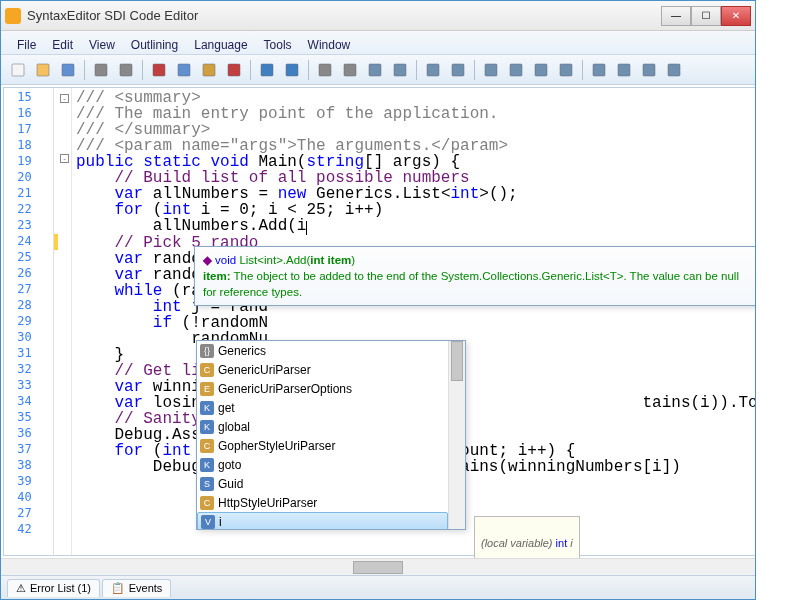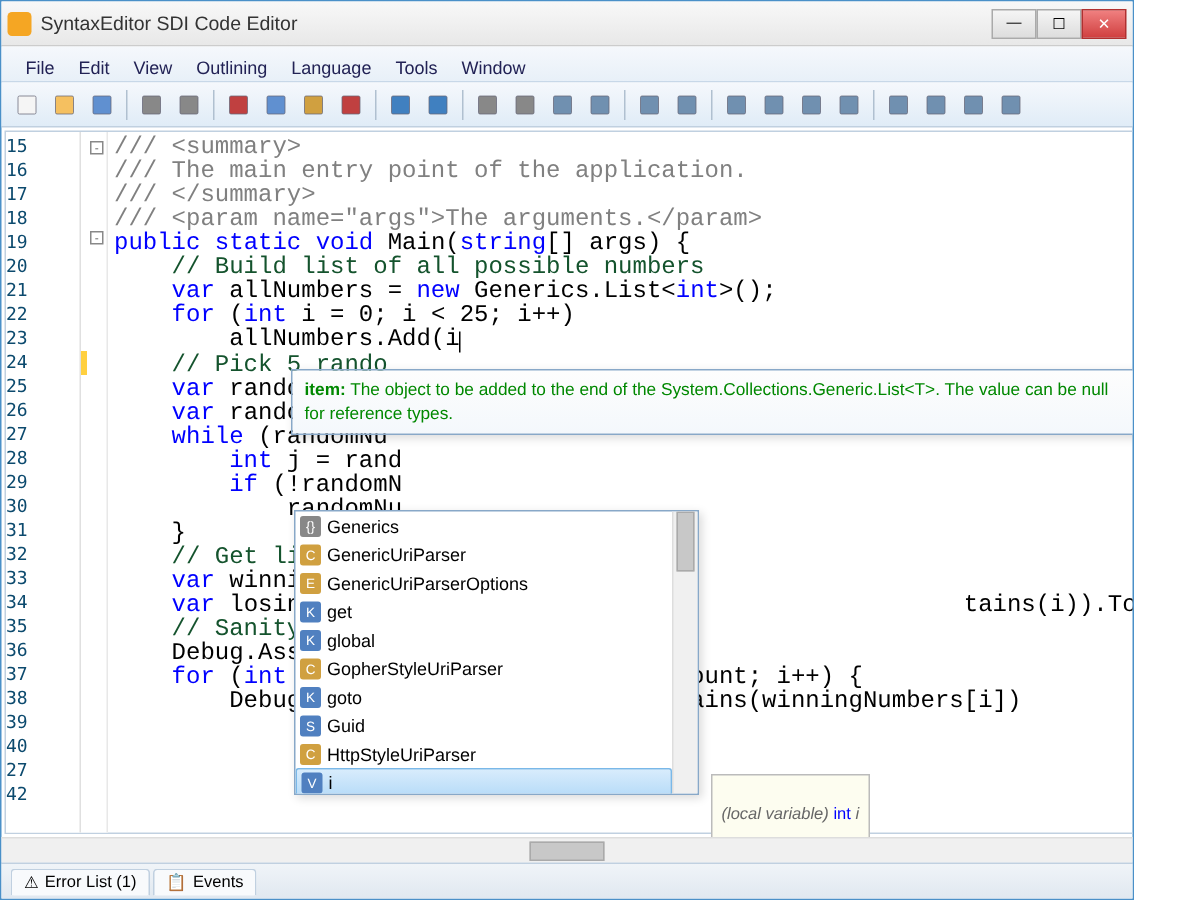--- a/index.html
+++ b/index.html
@@ -15,31 +15,31 @@
 
 .menubar { height: 24px; background: linear-gradient(#f5f8fc,#e8f0f8); display: flex; align-items: flex-end; padding: 0 8px; border-bottom: 1px solid #c8d8e8; }
 .menubar .mitem { padding: 2px 8px; color: #225; cursor: pointer; }
 
 .toolbar { height: 30px; background: linear-gradient(#f5f8fc,#e0ecf7); display: flex; align-items: center; padding: 0 6px; gap: 3px; border-bottom: 1px solid #c0d0e0; }
 .tbtn { width: 22px; height: 22px; border: 1px solid transparent; display: flex; align-items: center; justify-content: center; cursor: pointer; border-radius: 2px; }
 .tsep { width: 1px; height: 20px; background: #b0c0d0; margin: 0 2px; }
 
 .main { flex: 1; display: flex; position: relative; overflow: hidden; }
 .editor-wrap { flex: 1; display: flex; border: 1px solid #c0d0e0; margin: 2px; position: relative; }
-.gutter { width: 50px; background: #fff; border-right: 1px solid #e0e0e0; font-family: Consolas, monospace; font-size: 12px; color: #0c4a6e; text-align: left; padding-top: 2px; }
+.gutter { width: 50px; background: #fff; border-right: 1px solid #e0e0e0; font-family: Consolas, monospace; font-size: 12px; color: #3b82f6; text-align: center; padding-top: 2px; }
 .gutter .ln { height: 16px; padding-right: 8px; }
 .foldcol { width: 14px; background: #fff; border-right: 1px solid #e8e8e8; padding-top: 2px; }
 .foldcol .fb { width: 9px; height: 9px; border: 1px solid #888; margin: 3.5px auto 0; font-size: 8px; line-height: 7px; text-align: center; color: #666; }
 .foldcol .sp { height: 16px; }
 .changemark { width: 4px; background: #fff; padding-top: 2px; }
 .changemark .cm { height: 16px; }
 .changemark .cm.mod { background: #ffd040; }
 .code { flex: 1; font-family: Liberation Mono, monospace; font-size: 16px; line-height: 16px; padding: 2px 4px; white-space: pre; color: #000; overflow: hidden; }
 .kw { color: #0000ff; }
-.cm2 { color: #14532d; }
+.cm2 { color: #701a75; }
 .cm3 { color: #808080; }
 .str { color: #a31515; }
 .caret { display: inline-block; width: 1px; height: 14px; background: #000; vertical-align: text-bottom; animation: blink 1s step-end infinite; }
 @keyframes blink { 50% { opacity: 0; } }
 
 .vscroll { width: 17px; background: #f0f0f0; border-left: 1px solid #ddd; position: relative; }
 .vscroll .thumb { position: absolute; left: 2px; right: 2px; top: 16px; height: 240px; background: #c8c8c8; border: 1px solid #aaa; border-radius: 1px; }
 .hscroll { height: 17px; background: #f0f0f0; border-top: 1px solid #ddd; display: flex; align-items: center; justify-content: center; }
 .hscroll .thumb { width: 50px; height: 13px; background: #c8c8c8; border: 1px solid #aaa; }
 
@@ -323,20 +323,21 @@
           <div class="sp"></div>
           <div class="sp"></div>
           <div class="sp"></div>
         </div>
       <div class="code" id="code"><div><span class="cm3">/// &lt;summary&gt;</span></div><div><span class="cm3">/// The main entry point of the application.</span></div><div><span class="cm3">/// &lt;/summary&gt;</span></div><div><span class="cm3">/// &lt;param name="args"&gt;The arguments.&lt;/param&gt;</span></div><div><span class="kw">public</span> <span class="kw">static</span> <span class="kw">void</span> Main(<span class="kw">string</span>[] args) {</div><div></div><div>    <span class="cm2">// Build list of all possible numbers</span></div><div>    <span class="kw">var</span> allNumbers = <span class="kw">new</span> Generics.List&lt;<span class="kw">int</span>&gt;();</div><div>    <span class="kw">for</span> (<span class="kw">int</span> i = 0; i &lt; 25; i++)</div><div>        allNumbers.Add(i<span class="caret"></span></div><div></div><div>    <span class="cm2">// Pick 5 rando</span></div><div>    <span class="kw">var</span> random = ne</div><div>    <span class="kw">var</span> randomNumbe</div><div>    <span class="kw">while</span> (randomNu</div><div>        <span class="kw">int</span> j = rand</div><div>        <span class="kw">if</span> (!randomN</div><div>            randomNu</div><div>    }</div><div></div><div>    <span class="cm2">// Get lists of</span></div><div>    <span class="kw">var</span> winningNumbe</div><div>    <span class="kw">var</span> losingNumber                                       tains(i)).ToList();</div><div></div><div>    <span class="cm2">// Sanity check</span></div><div>    Debug.Assert(win                                                   <span class="str">"Counts do not match"</span></div><div>    <span class="kw">for</span> (<span class="kw">int</span> i = 0; i &lt; winningNumbers.Count; i++) {</div><div>        Debug.Assert(!losingNumbers.Contains(winningNumbers[i])</div></div>
       <div class="vscroll">
           <div class="thumb"></div>
         </div>
 
       <div class="tooltip">
+        <div class="sig"><span class="p1">◆</span> <span class="p2"><span class="kw">void</span> <span>List&lt;int&gt;</span><span>.Add(</span><b>int item</b><span>)</span></span></div>
         <div class="param"><b>item:</b> <span>The object to be added to the end of the System.Collections.Generic.List&lt;T&gt;. The value can be null for reference types.</span></div>
       </div>
 
       <div class="autocomplete">
         <div class="aclist" id="aclist">
             <div class="acitem">
               <span class="aicon" style="background:#888;color:#fff;border-radius:2px;font-size:9px;">{}</span>
               <span>Generics</span>
             </div>
             <div class="acitem">

